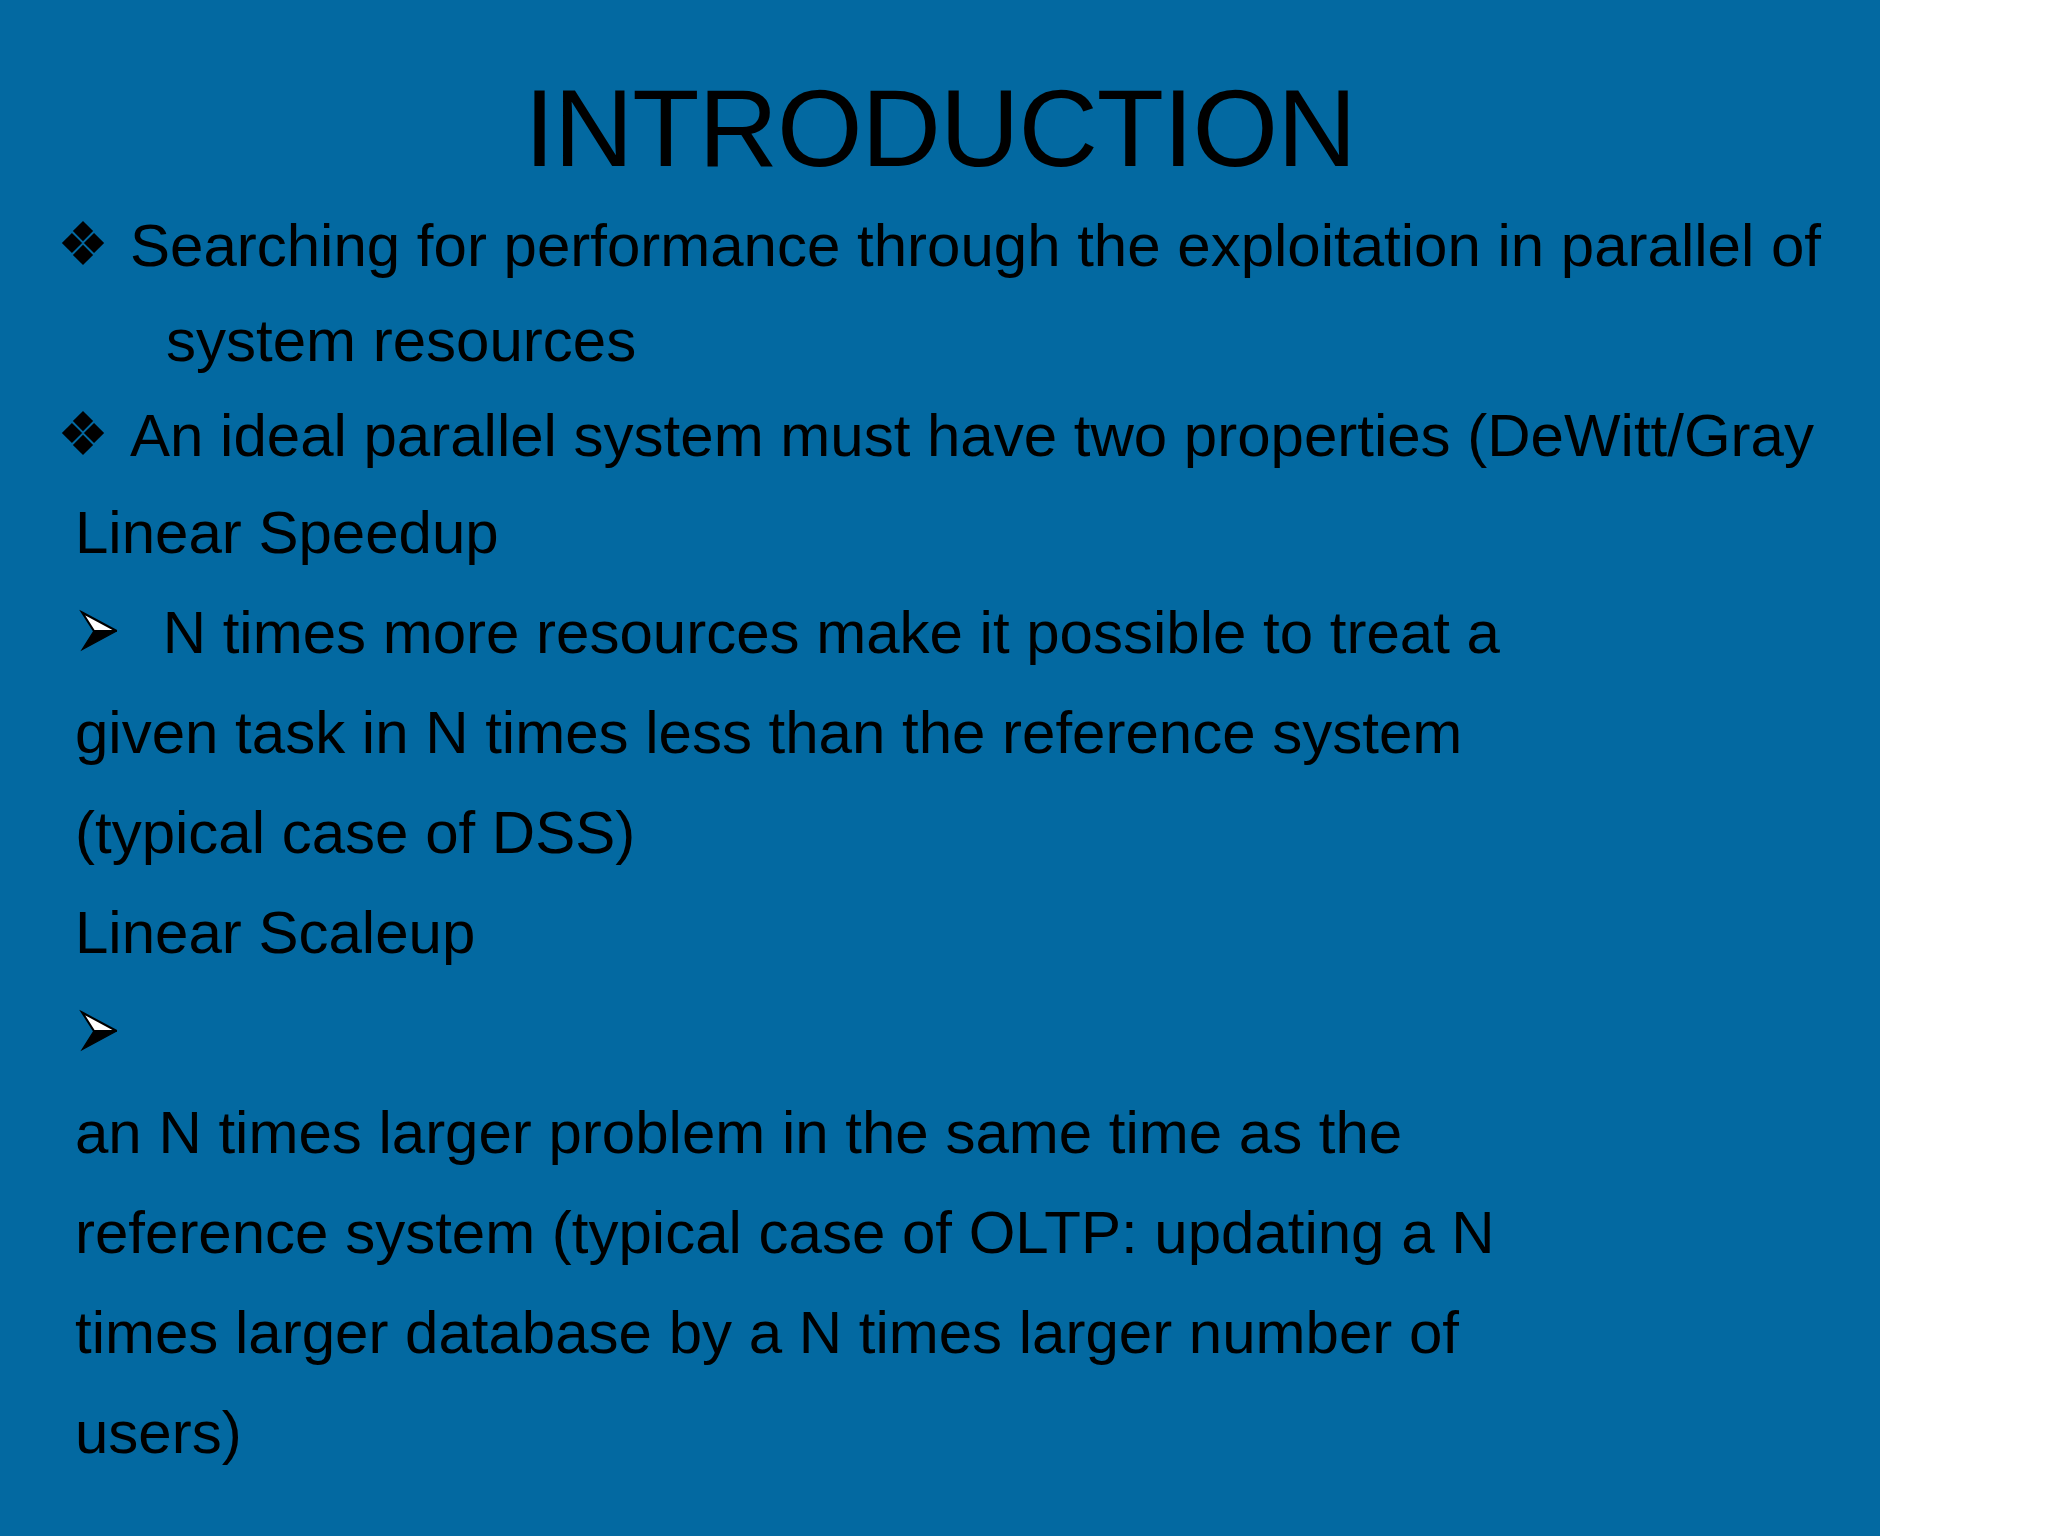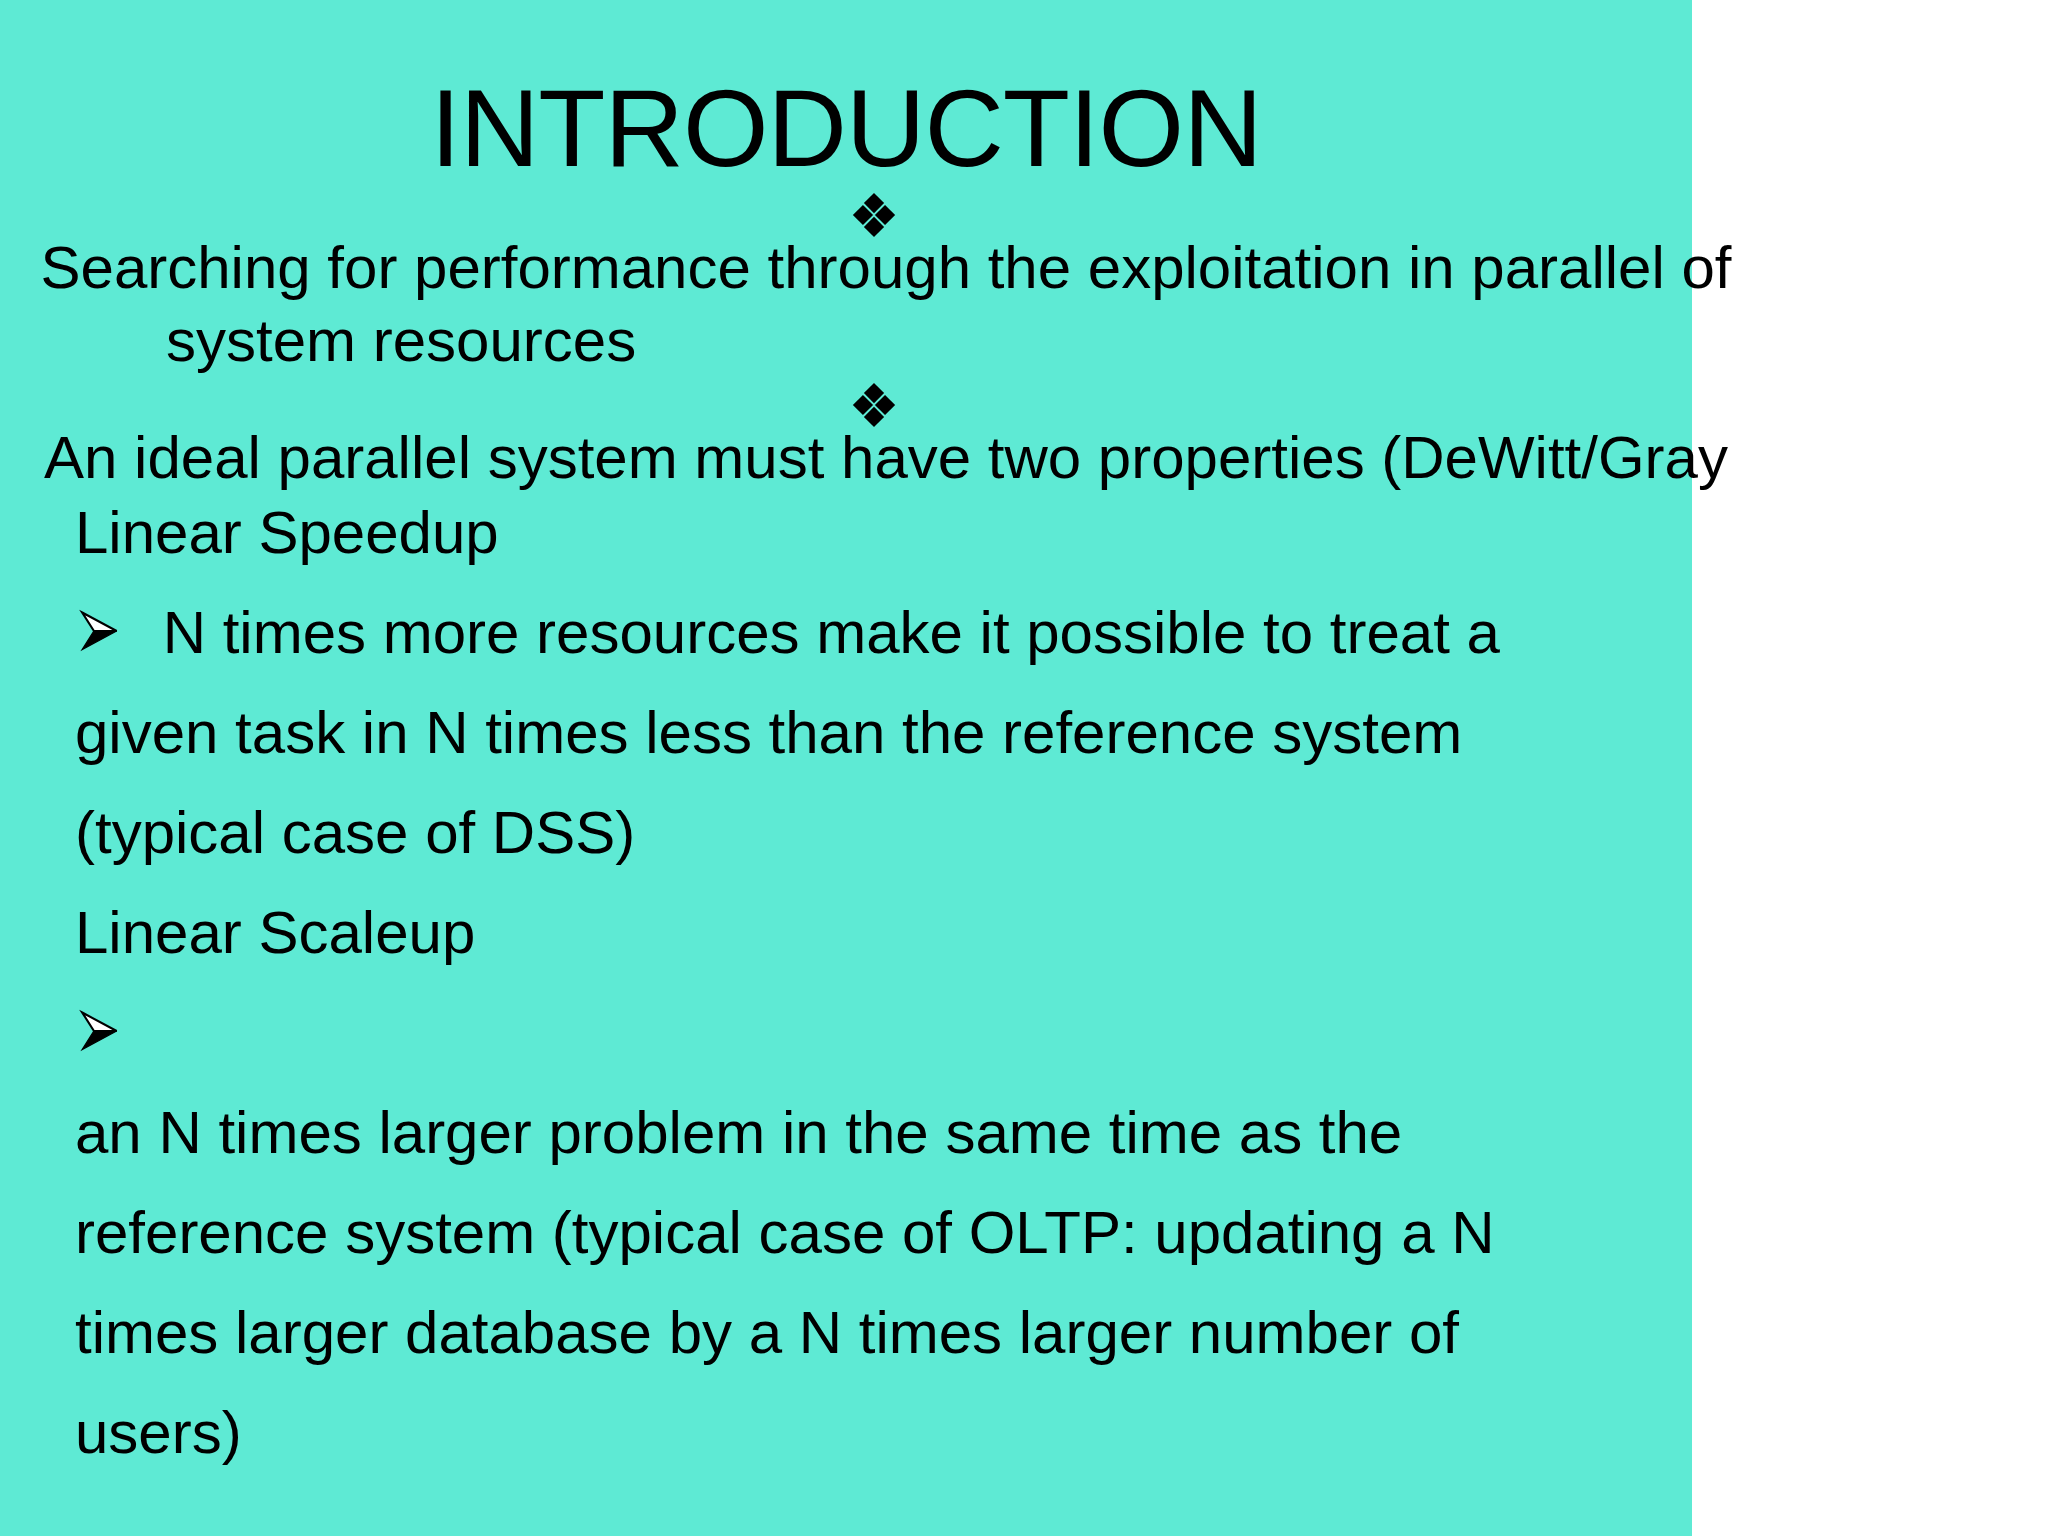--- a/index.html
+++ b/index.html
@@ -9,23 +9,23 @@
   }
   body {
     width: 2048px;
     height: 1536px;
     overflow: hidden;
     font-family: "Liberation Sans", sans-serif;
     color: #000000;
   }
   .slide {
     position: relative;
-    width: 1692px;
+    width: 1880px;
     height: 1536px;
-    background: #5eead4;
+    background: #0369a1;
   }
   .slide-title {
     position: absolute;
     top: 70px;
     left: 0;
     width: 100%;
     text-align: center;
     font-size: 110px;
     font-weight: 400;
     letter-spacing: -1px;
@@ -37,21 +37,21 @@
     top: 198px;
     left: 0;
     width: 100%;
   }
   .row {
     display: flex;
     align-items: center;
   }
   .row-diamond, .row-continuation { height: 95px; }
   .row-plain, .row-arrow { height: 100px; }
-  .row-diamond { padding-left: 80px; flex-direction: column; }
+  .row-diamond { padding-left: 60px; }
   .row-continuation { padding-left: 150px; margin-left: 16px; }
   .row-plain { padding-left: 75px; text-align: center; }
   .row-arrow { padding-left: 78px; text-align: center; }
   .bullet-icon {
     display: block;
     flex: 0 0 auto;
   }
   .row-diamond .bullet-icon {
     width: 46px;
     height: 46px;

